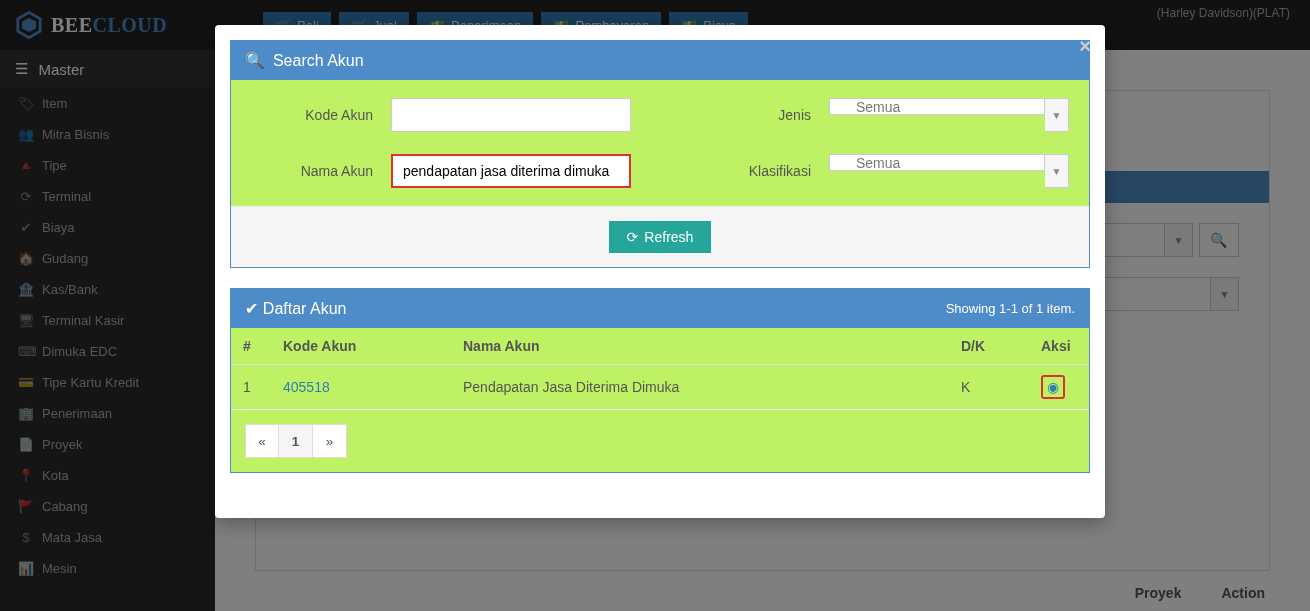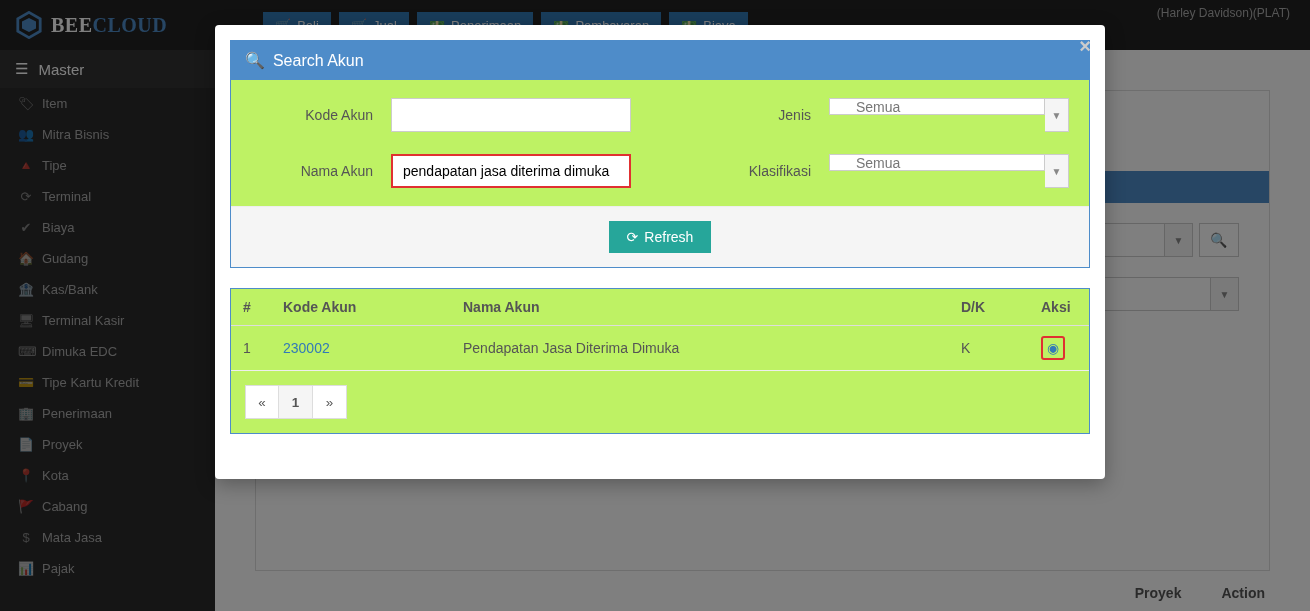--- a/index.html
+++ b/index.html
@@ -124,21 +124,21 @@
     <li><span class="si-icon">🏠</span><span>Gudang</span></li>
     <li><span class="si-icon">🏦</span><span>Kas/Bank</span></li>
     <li><span class="si-icon">🖥</span><span>Terminal Kasir</span></li>
     <li><span class="si-icon">⌨</span><span>Dimuka EDC</span></li>
     <li><span class="si-icon">💳</span><span>Tipe Kartu Kredit</span></li>
     <li><span class="si-icon">🏢</span><span>Penerimaan</span></li>
     <li><span class="si-icon">📄</span><span>Proyek</span></li>
     <li><span class="si-icon">📍</span><span>Kota</span></li>
     <li><span class="si-icon">🚩</span><span>Cabang</span></li>
     <li><span class="si-icon">$</span><span>Mata Jasa</span></li>
-    <li><span class="si-icon">📊</span><span>Pajak</span></li>
+    <li><span class="si-icon">📊</span><span>Mesin</span></li>
   </ul>
 </div>
 
 <div class="maincontent">
   <div class="bg-panel">
     <div class="bg-panel-head"></div>
     <div class="bg-controls">
       <div class="bg-select">
           <span class="bg-caret">▼</span>
         </div>
@@ -192,35 +192,39 @@
       </div>
       <div class="refresh-row">
         <button class="btn-refresh">
           <span>⟳</span>
           <span>Refresh</span>
         </button>
       </div>
     </div>
 
     <div class="panel panel2">
+      <div class="panel-head">
+        <span><span>✔</span> <span>Daftar Akun</span></span>
+        <span class="showing">Showing 1-1 of 1 item.</span>
+      </div>
       <div class="panel-body" style="padding:0;">
         <table class="list">
           <thead>
             <tr>
               <th style="width:40px">#</th>
               <th style="width:180px">Kode Akun</th>
               <th>Nama Akun</th>
               <th style="width:80px">D/K</th>
               <th style="width:60px">Aksi</th>
             </tr>
           </thead>
           <tbody>
             <tr>
               <td>1</td>
-              <td><span class="kode-link">230002</span></td>
+              <td><span class="kode-link">405518</span></td>
               <td>Pendapatan Jasa Diterima Dimuka</td>
               <td>K</td>
               <td class="aksi-cell"><span class="aksi-btn">
                     <span>◉</span>
                   </span></td>
             </tr>
           </tbody>
         </table>
         <div class="pager">
           <button>«</button>

